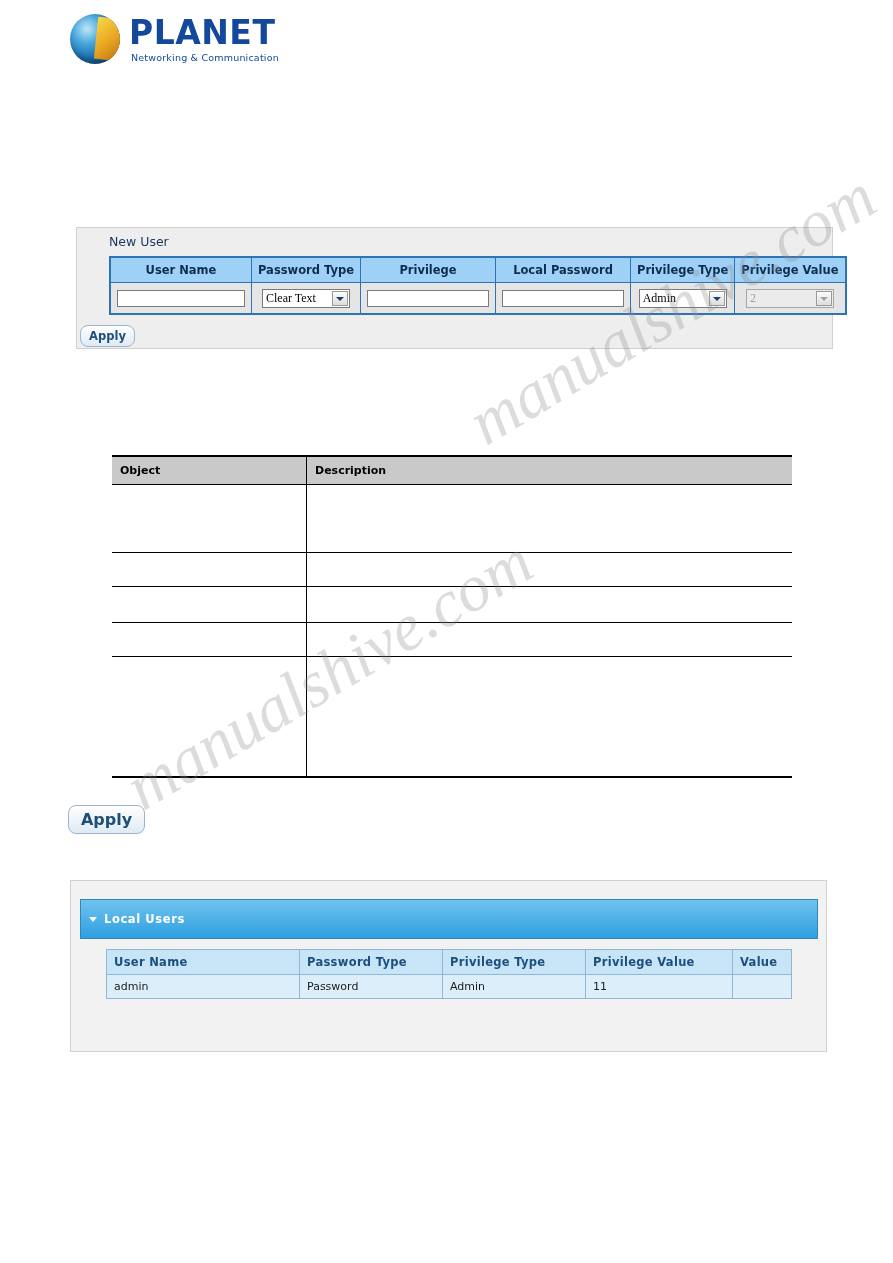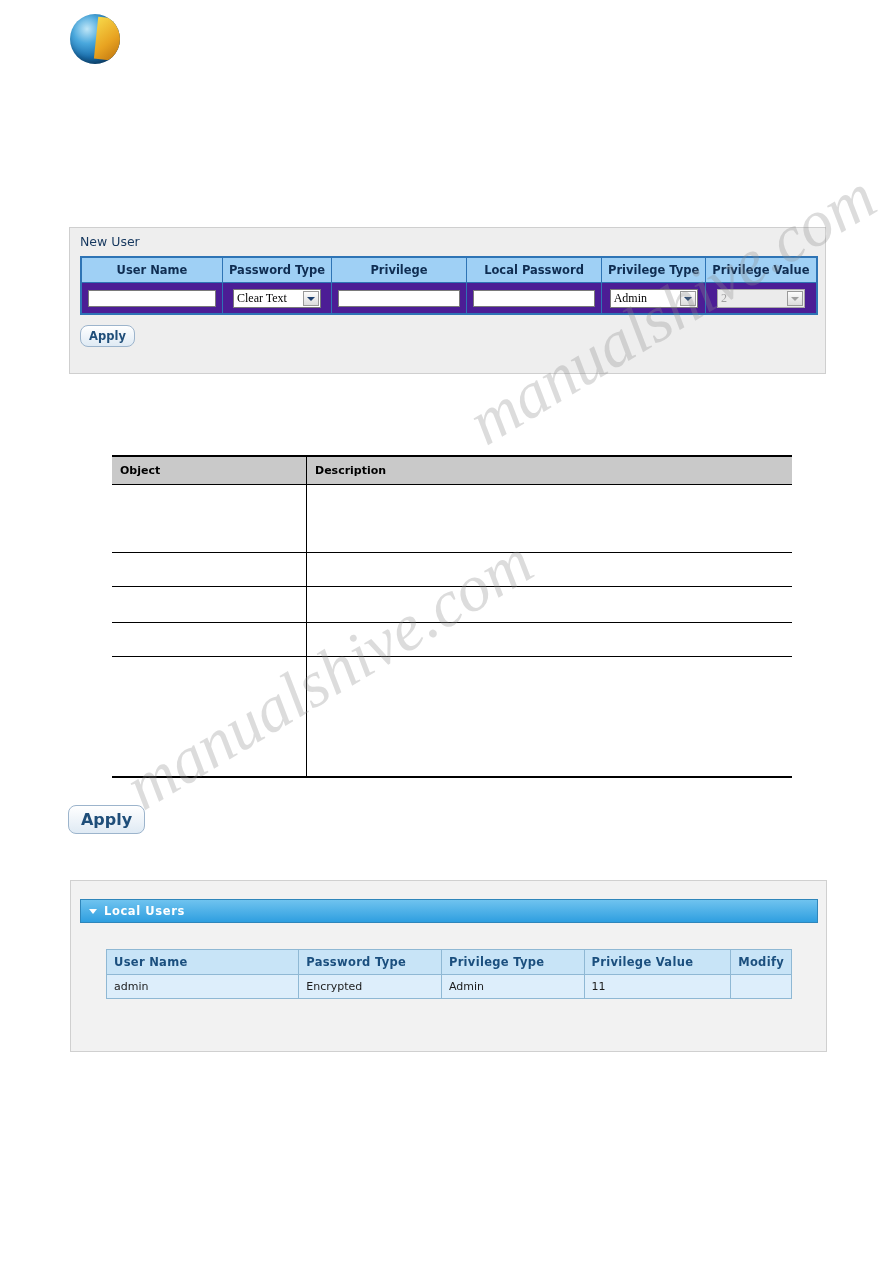--- a/index.html
+++ b/index.html
@@ -59,27 +59,28 @@
     font-size: 9.5px;
     color: #13489b;
     letter-spacing: 0.2px;
     margin-top: 4px;
     margin-left: 2px;
   }
 
   
   .newuser-panel {
     position: absolute;
-    left: 69px;
+    left: 76px;
     top: 227px;
     width: 757px;
-    height: 147px;
+    height: 122px;
     background: #eeeeee;
     border: 1px solid #cfcfcf;
     box-sizing: border-box;
+    padding-left: 22px;
   }
   .newuser-title {
     font-family: "DejaVu Sans", sans-serif;
     font-size: 12.5px;
     color: #15375e;
     padding: 6px 0 0 10px;
   }
   .newuser-table {
     border-collapse: collapse;
     margin: 7px 0 0 10px;
@@ -91,21 +92,21 @@
     color: #0f2d52;
     font-family: "DejaVu Sans", sans-serif;
     font-size: 11.5px;
     font-weight: bold;
     border: 1px solid #2e74b5;
     padding: 5px 6px;
     text-align: center;
     white-space: nowrap;
   }
   .newuser-table td {
-    background: #4c1d95;
+    background: #e5e5e5;
     border: 1px solid #2e74b5;
     padding: 5px 6px;
     text-align: center;
   }
   .txt-input {
     width: 128px;
     height: 17px;
     border: 1px solid #7a7a7a;
     background: #ffffff;
     box-sizing: border-box;
@@ -235,21 +236,21 @@
     height: 172px;
     background: #f2f2f2;
     border: 1px solid #d0d0d0;
     box-sizing: border-box;
   }
   .lu-header {
     position: absolute;
     left: 9px;
     top: 18px;
     width: 738px;
-    height: 24px;
+    height: 40px;
     background: linear-gradient(#6fc3ef, #2f9fe0);
     border: 1px solid #2f86bb;
     box-sizing: border-box;
     display: flex;
     align-items: center;
     padding-left: 8px;
   }
   .lu-caret {
     width: 0;
     height: 0;
@@ -313,20 +314,24 @@
     transform-origin: left top;
   }
   .wm1 { left: 455px; top: 395px; }
   .wm2 { left: 112px; top: 760px; }
 </style>
 </head>
 <body>
 
 <div class="logo-wrap">
   <div class="logo-globe"></div>
+  <div class="logo-text">
+    <div class="logo-title">PLANET</div>
+    <div class="logo-sub">Networking &amp; Communication</div>
+  </div>
 </div>
 
 <div class="newuser-panel">
   <div class="newuser-title">New User</div>
 
   <table class="newuser-table">
     <thead>
       <tr>
         <th>User Name</th>
         <th>Password Type</th>
@@ -411,27 +416,27 @@
     <span class="lu-title">Local Users</span>
   </div>
 
   <table class="lu-table">
     <thead>
       <tr>
         <th style="width:178px;">User Name</th>
         <th style="width:128px;">Password Type</th>
         <th style="width:128px;">Privilege Type</th>
         <th style="width:132px;">Privilege Value</th>
-        <th>Modify</th>
+        <th>Value</th>
       </tr>
     </thead>
     <tbody>
       <tr>
         <td>admin</td>
-        <td>Encrypted</td>
+        <td>Password</td>
         <td>Admin</td>
         <td>11</td>
         <td></td>
       </tr>
     </tbody>
   </table>
 </div>
 
 <div class="watermark">
   <div class="wm-text wm1">manualshive.com</div>

